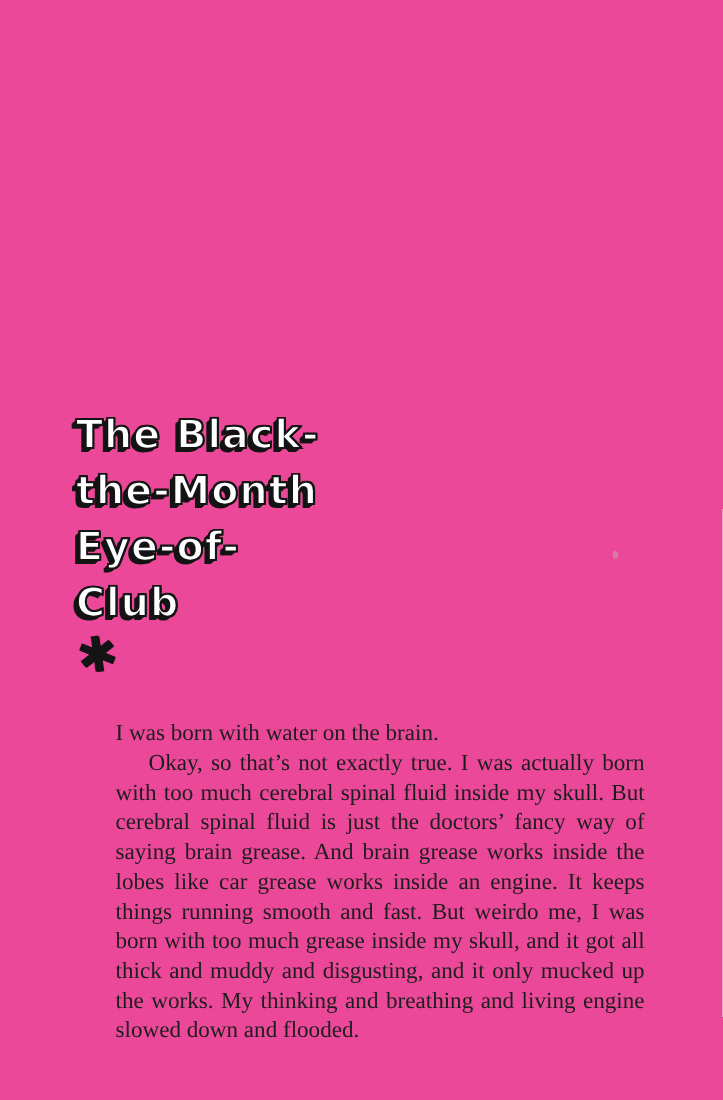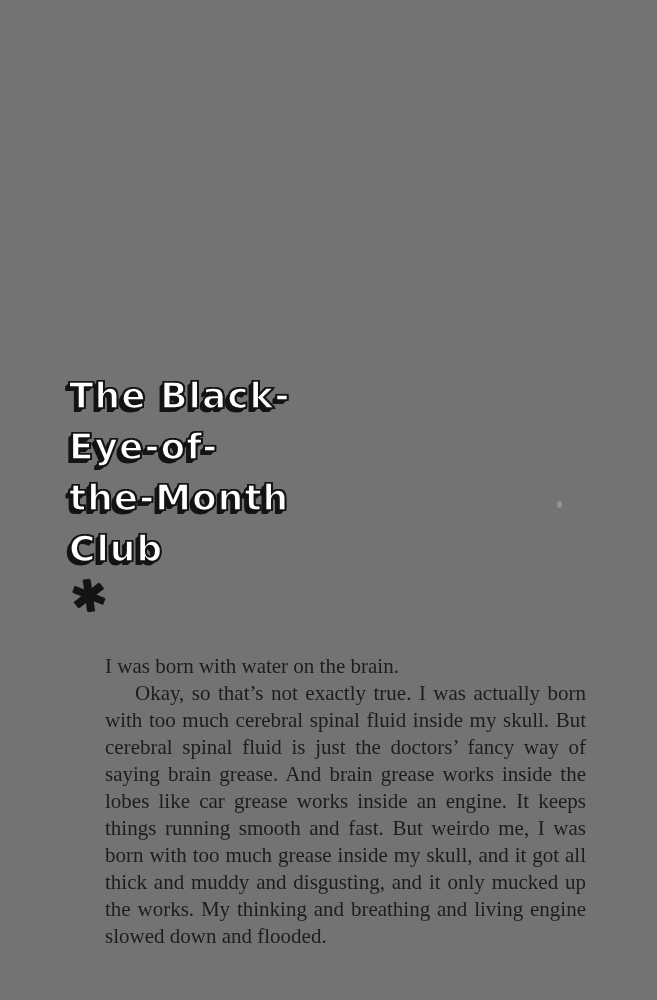--- a/index.html
+++ b/index.html
@@ -4,21 +4,21 @@
 <style>
   html, body {
     margin: 0;
     padding: 0;
     background: #ffffff;
   }
   .page {
     position: relative;
     width: 657px;
     height: 1000px;
-    background: #737373;
+    background: #ec4899;
     overflow: hidden;
   }
 
   
   .chapter-title {
     position: absolute;
     left: 69px;
     top: 370px;
   }
   .title-line {
@@ -87,22 +87,22 @@
     border-radius: 50%;
   }
 </style>
 </head>
 <body>
 
 <div class="page">
 
   <div class="chapter-title">
     <div class="title-line">The Black-</div>
+    <div class="title-line">the-Month</div>
     <div class="title-line">Eye-of-</div>
-    <div class="title-line">the-Month</div>
     <div class="title-line">Club</div>
   </div>
 
   <div class="ornament">✱</div>
 
   <div class="body-text">
     <p>I was born with water on the brain.</p>
     <p class="indented">Okay, so that’s not exactly true. I was actually born with too much cerebral spinal fluid inside my skull. But cerebral spinal fluid is just the doctors’ fancy way of saying brain grease. And brain grease works inside the lobes like car grease works inside an engine. It keeps things running smooth and fast. But weirdo me, I was born with too much grease inside my skull, and it got all thick and muddy and disgusting, and it only mucked up the works. My thinking and breathing and living engine slowed down and flooded.</p>
   </div>
 

